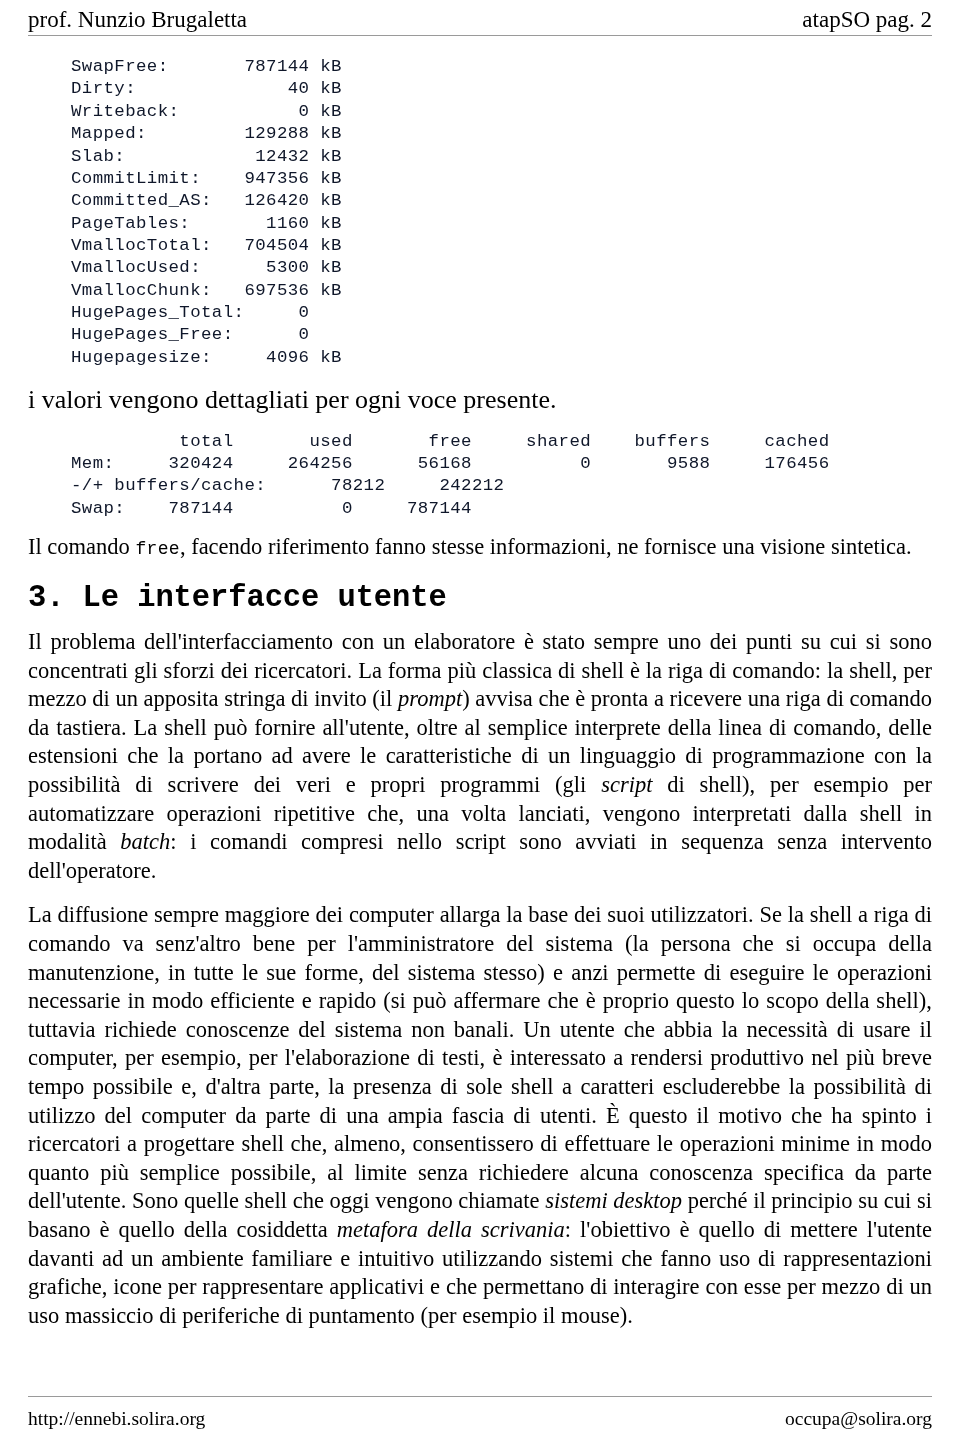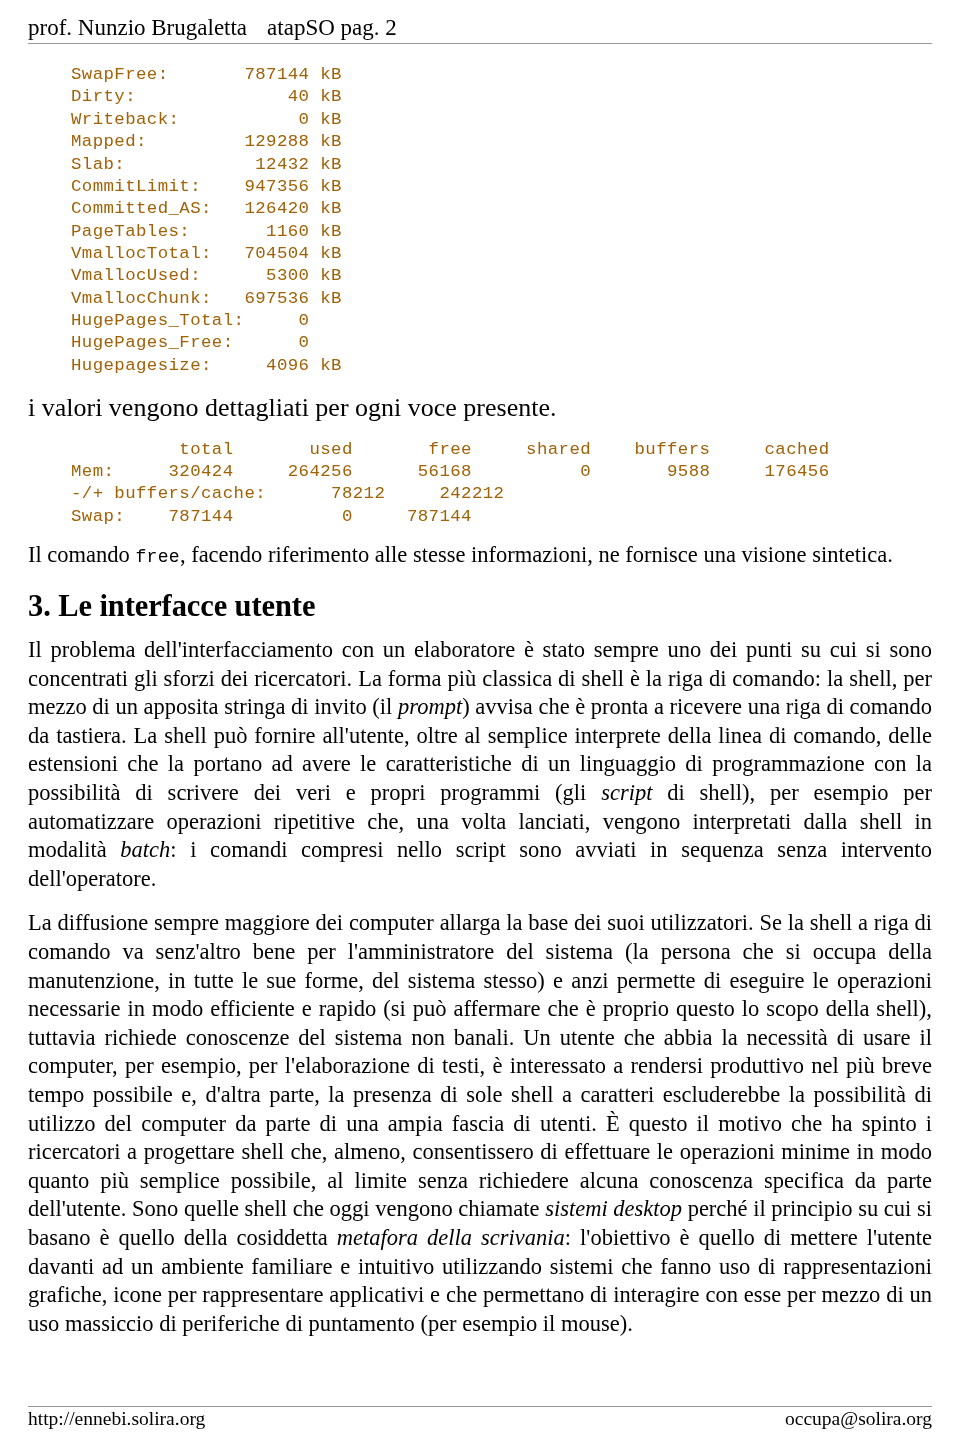--- a/index.html
+++ b/index.html
@@ -20,62 +20,63 @@
     left: 0; top: 0;
     width: 960px;
     height: 1444px;
     box-sizing: border-box;
     padding: 0 28px;
   }
 
   
   .header {
     display: flex;
-    justify-content: flex-start;
+    justify-content: space-between;
     align-items: baseline;
     font-size: 23px;
     line-height: 1.18;
-    padding-top: 14px;
+    padding-top: 6px;
     border-bottom: 1px solid #9a9a9a;
     padding-bottom: 2px;
     gap: 20px;
   }
   .header-left  { text-align: left; white-space: nowrap; }
   .header-right { text-align: right; white-space: nowrap; }
 
   
   .footer {
     position: absolute;
     left: 28px;
     right: 28px;
     bottom: 14px;
     display: flex;
     justify-content: space-between;
     align-items: flex-start;
     font-size: 19.5px;
     line-height: 1.2;
     border-top: 1px solid #9a9a9a;
+    padding-top: 10px;
   }
   .footer-left  { white-space: nowrap; }
   .footer-right { white-space: nowrap; }
 
   
   .content {
     padding-top: 20px;
   }
 
   
   pre.code {
     font-family: "Liberation Mono", "DejaVu Sans Mono", monospace;
     font-size: 17.4px;
     line-height: 22.35px;
     margin: 0;
     padding: 0 0 0 43px;
     white-space: pre;
-    color: #a16207;
+    color: #0f172a;
     letter-spacing: 0.4px;
   }
   pre.code b { font-weight: bold; }
 
   .code-block-mem { margin-top: 0px; }
 
   
   p.body {
     font-size: 22.5px;
     line-height: 28.6px;
@@ -97,21 +98,21 @@
 
   code.inline {
     font-family: "Liberation Mono", "DejaVu Sans Mono", monospace;
     font-size: 18px;
     letter-spacing: 0.3px;
   }
   i.em { }
 
   
   h2.section {
-    font-family: Liberation Serif, serif;
+    font-family: Liberation Mono, monospace;
     font-weight: bold;
     font-size: 30.5px;
     line-height: 1.2;
     margin: 0;
     padding: 0;
     letter-spacing: -0.1px;
   }
 </style>
 </head>
 <body>
@@ -147,21 +148,21 @@
     <div class="gap-b"></div>
 
 
     <pre class="code">          total       used       free     shared    buffers     cached
 Mem:     320424     264256      56168          0       9588     176456
 -/+ buffers/cache:      78212     242212
 Swap:    787144          0     787144</pre>
 
     <div class="gap-c"></div>
 
-    <p class="body"><span>Il comando </span><code class="inline">free</code><span>, facendo riferimento alle stesse informazioni, ne fornisce una visione sintetica.</span></p>
+    <p class="body"><span>Il comando </span><code class="inline">free</code><span>, facendo riferimento fanno stesse informazioni, ne fornisce una visione sintetica.</span></p>
 
     <div class="gap-d"></div>
 
     <h2 class="section">3. Le interfacce utente</h2>
 
     <div style="height:12px"></div>
 
     <p class="body"><span>Il problema dell'interfacciamento con un elaboratore è stato sempre uno dei punti su cui si sono concentrati gli sforzi dei ricercatori. La forma più classica di shell è la riga di comando: la shell, per mezzo di un apposita stringa di invito (il </span><i class="em">prompt</i><span>) avvisa che è pronta a ricevere una riga di comando da tastiera. La shell può fornire all'utente, oltre al semplice interprete della linea di comando, delle estensioni che la portano ad avere le caratteristiche di un linguaggio di programmazione con la possibilità di scrivere dei veri e propri programmi (gli </span><i class="em">script</i><span> di shell), per esempio per automatizzare operazioni ripetitive che, una volta lanciati, vengono interpretati dalla shell in modalità </span><i class="em">batch</i><span>: i comandi compresi nello script sono avviati in sequenza senza intervento dell'operatore.</span></p>
 
     <div style="height:16px"></div>

